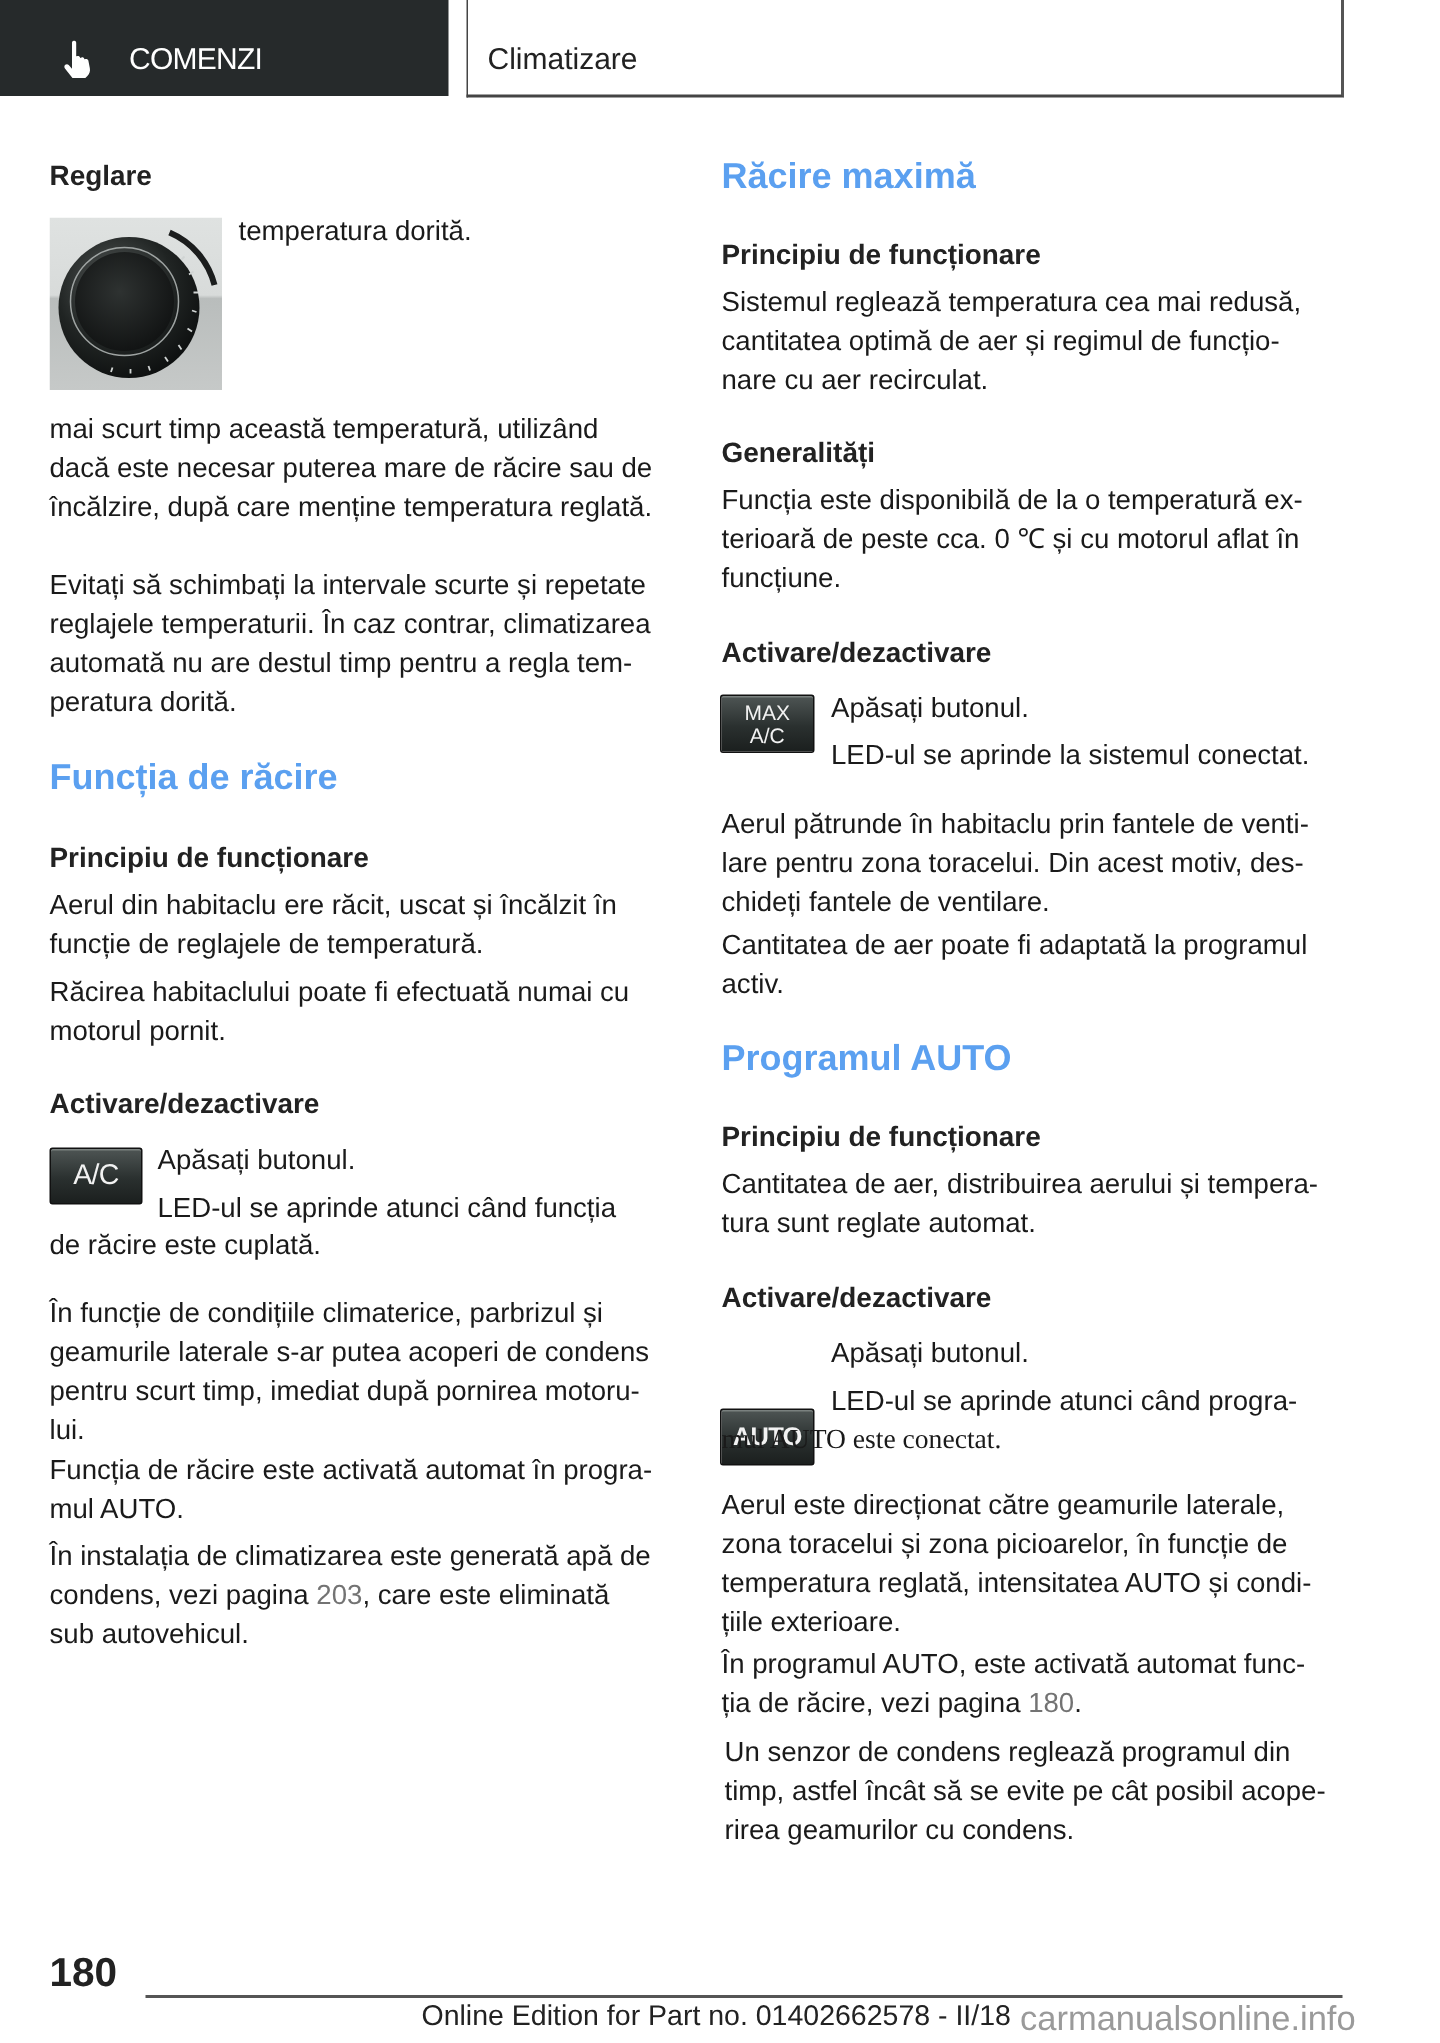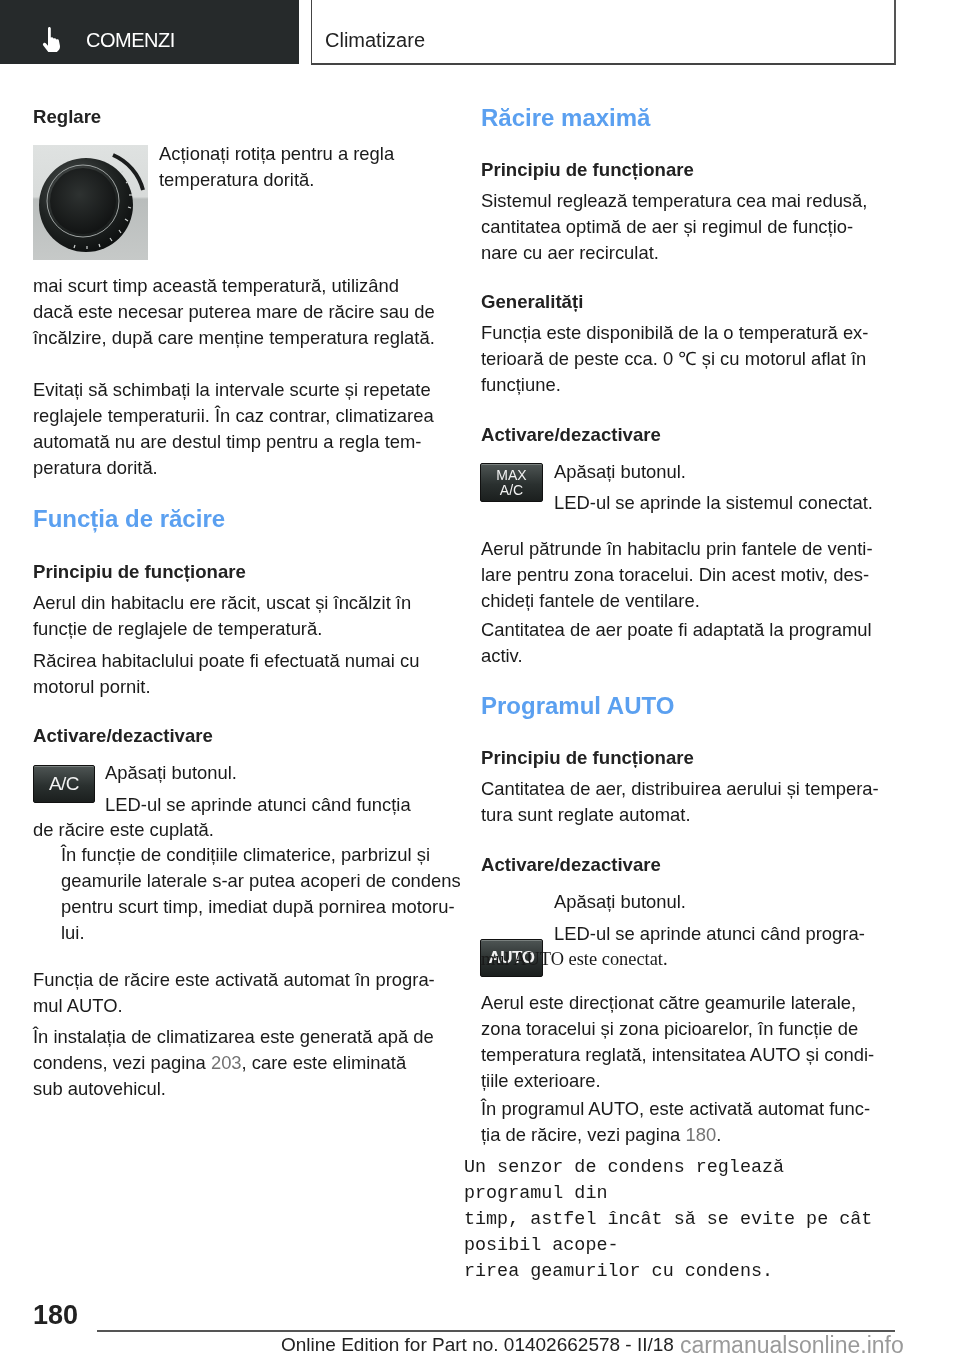--- a/index.html
+++ b/index.html
@@ -85,21 +85,20 @@
       <line x1="77" y1="93" x2="79" y2="96"></line>
         <line x1="66" y1="99" x2="67" y2="102"></line>
       <line x1="54" y1="101" x2="54" y2="104"></line>
         <line x1="42" y1="100" x2="41" y2="103"></line>
       <line x1="93" y1="38" x2="96" y2="36"></line>
         <line x1="88" y1="28" x2="90" y2="26"></line>
     </g>
   </svg>
 
   <div class="abs txt" style="left:159px;top:141px;">
-    <div>Acționați rotița pentru a regla</div>
     <div>temperatura dorită.</div>
   </div>
 
   <div class="abs txt" style="left:33px;top:273px;width:420px;">
     <div>mai scurt timp această temperatură, utilizând</div>
     <div>dacă este necesar puterea mare de răcire sau de</div>
     <div>încălzire, după care menține temperatura reglată.</div>
   </div>
 
   <div class="abs txt" style="left:33px;top:377px;width:420px;">
@@ -122,21 +121,21 @@
   </div>
 
   <div class="abs sub" style="left:33px;top:725px;">Activare/dezactivare</div>
 
   <div class="btn-img btn-ac" style="left:33px;top:765px;width:60px;height:36px;">A/C</div>
 
   <div class="abs txt" style="left:105px;top:760px;">Apăsați butonul.</div>
   <div class="abs txt" style="left:105px;top:792px;">LED-ul se aprinde atunci când funcția</div>
   <div class="abs txt" style="left:33px;top:817px;">de răcire este cuplată.</div>
 
-  <div class="abs txt" style="left:33px;top:842px;width:420px;margin-left:28px;">
+  <div class="abs txt" style="left:33px;top:862px;width:420px;">
     <div>În funcție de condițiile climaterice, parbrizul și</div>
     <div>geamurile laterale s-ar putea acoperi de condens</div>
     <div>pentru scurt timp, imediat după pornirea motoru-</div>
     <div>lui.</div>
   </div>
 
   <div class="abs txt" style="left:33px;top:967px;width:420px;">
     <div>Funcția de răcire este activată automat în progra-</div>
     <div>mul AUTO.</div>
   </div>
@@ -206,21 +205,21 @@
     <div>zona toracelui și zona picioarelor, în funcție de</div>
     <div>temperatura reglată, intensitatea AUTO și condi-</div>
     <div>țiile exterioare.</div>
   </div>
 
   <div class="abs txt" style="left:481px;top:1096px;width:420px;">
     <div>În programul AUTO, este activată automat func-</div>
     <div><span>ția de răcire, vezi pagina </span><span class="link">180</span><span>.</span></div>
   </div>
 
-  <div class="abs txt" style="left:464px;top:1155px;width:420px;font-family:Liberation Mono, monospace;">
+  <div class="abs txt" style="left:483px;top:1155px;width:420px;">
     <div>Un senzor de condens reglează programul din</div>
     <div>timp, astfel încât să se evite pe cât posibil acope-</div>
     <div>rirea geamurilor cu condens.</div>
   </div>
 </div>
 
 <div class="page-num">180</div>
 <div class="foot-rule"></div>
 <div class="foot-edition">Online Edition for Part no. 01402662578 - II/18</div>
 <div class="foot-site">carmanualsonline.info</div>

